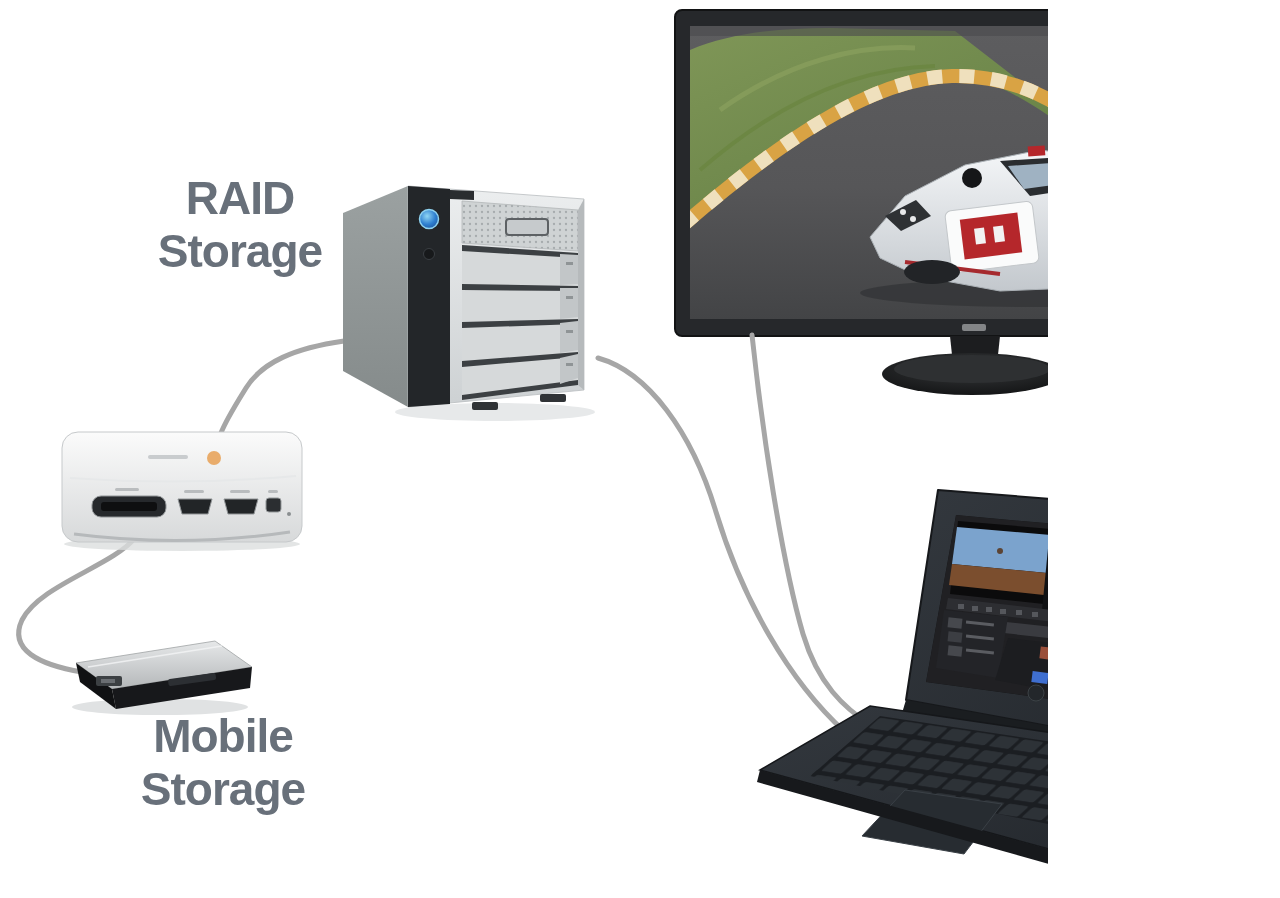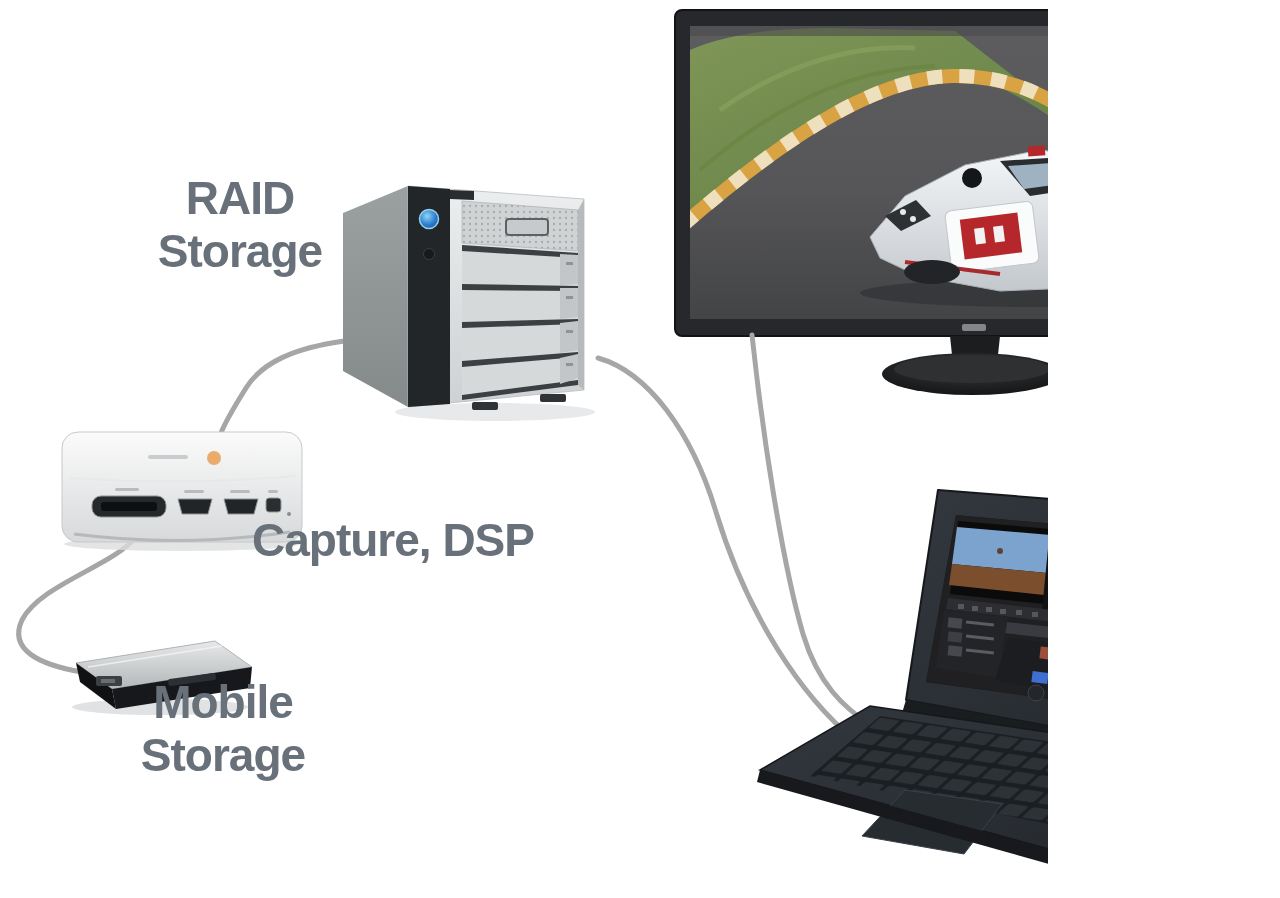--- a/index.html
+++ b/index.html
@@ -8,21 +8,21 @@
     font-family:"Liberation Sans",sans-serif;
   }
   svg.art{position:absolute;left:0;top:0;width:1280px;height:898px;display:block;}
   .dev-label{
     position:absolute;text-align:center;color:#68707a;font-weight:bold;
     font-size:46px;line-height:1.16;letter-spacing:-1px;
   }
   .dev-label span{display:block;}
   #lbl-raid{left:105px;top:172px;width:270px;}
   #lbl-capture{left:237px;top:514px;width:312px;}
-  #lbl-mobile{left:88px;top:676px;width:270px;}
+  #lbl-mobile{left:88px;top:710px;width:270px;}
 </style>
 </head>
 <body>
 
 <div class="stage">
 
 <svg class="art" viewBox="0 0 1280 898">
   <defs>
     <linearGradient id="frontFace" x1="0" y1="0" x2="0" y2="1">
       <stop offset="0" stop-color="#eceeef"></stop>
@@ -286,20 +286,19 @@
     <polygon points="760,770 1118,868 1113,882 757,782" fill="#17191c"></polygon>
     <polygon points="1183,752 1118,868 1113,882 1178,764" fill="#121416"></polygon>
   </g>
 </svg>
 
 <div class="dev-label" id="lbl-raid">
   <span>RAID</span>
   <span>Storage</span>
 </div>
 <div class="dev-label" id="lbl-capture">
-  <span>Capture, DSP</span>
 </div>
 <div class="dev-label" id="lbl-mobile">
   <span>Mobile</span>
   <span>Storage</span>
 </div>
 
 </div>
 
 </body></html>

